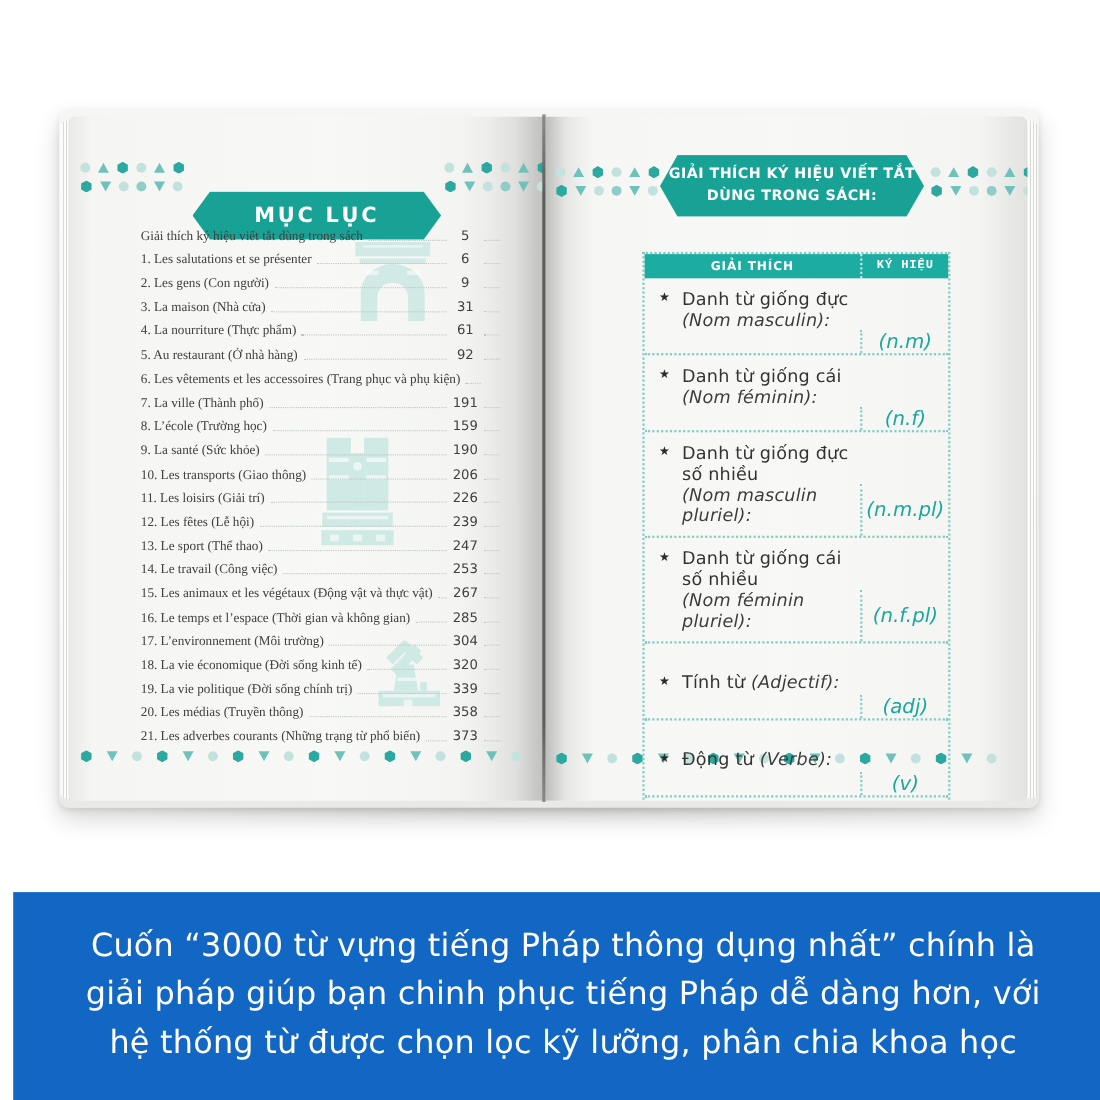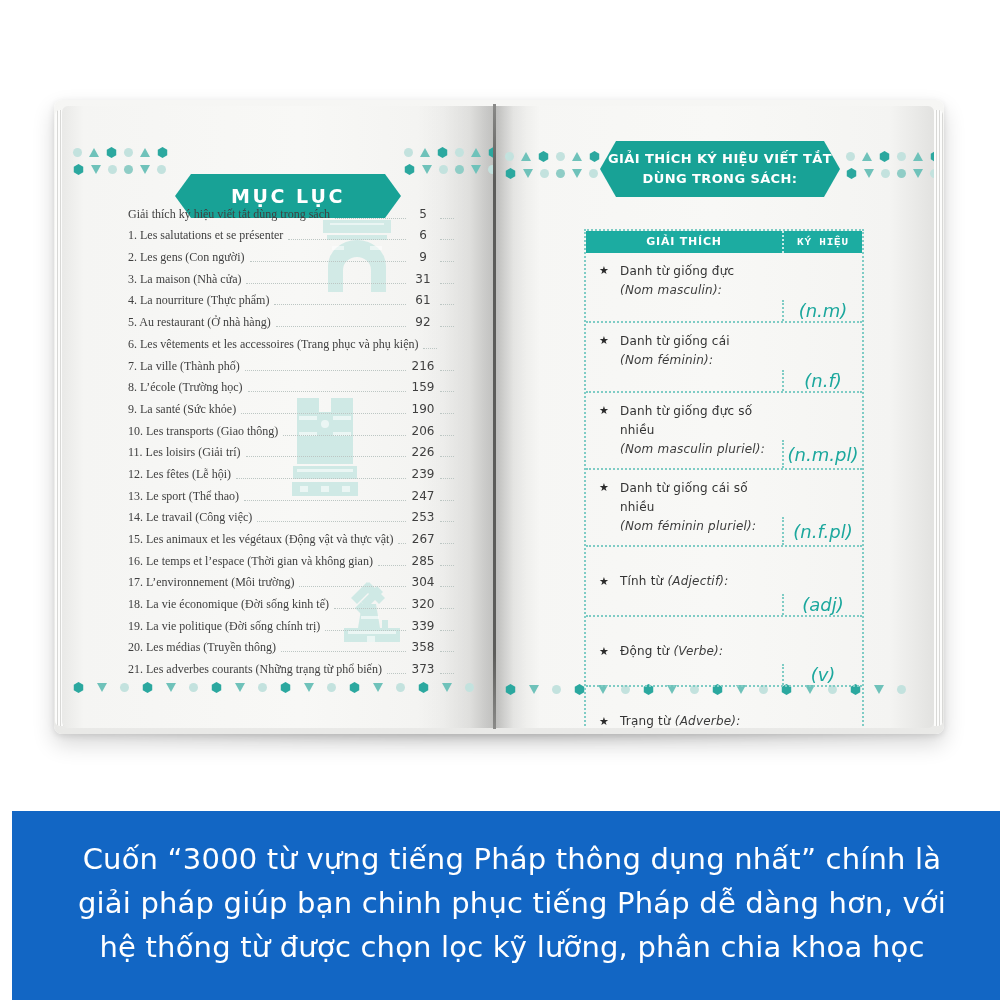--- a/index.html
+++ b/index.html
@@ -65,21 +65,21 @@
     border:2px dotted #7fccc5; background:transparent; }
   .sym-head { display:grid; grid-template-columns:196px 1fr; background:#1caca1; }
   .sym-head-cell { color:#fff; font-size:11px; font-weight:bold; letter-spacing:.8px;
     text-align:center; line-height:22px; height:22px; }
   .sym-head-cell + .sym-head-cell { border-left:2px dotted rgba(255,255,255,.75);font-family:Liberation Mono, monospace; }
   .sym-row { display:grid; grid-template-columns:196px 1fr; border-top:2px dotted #7fccc5; }
   .sym-row:first-of-type { border-top:none; }
   .sym-exp { display:flex; padding:9px 4px 9px 13px; align-items:flex-start; }
   .sym-row.inline .sym-exp { align-items:center; padding-top:0; padding-bottom:0; }
   .star { width:21px; flex:none; font-size:11px; color:#2b2b2b; line-height:16px; padding-top:1px; }
-  .sym-text { font-size:12px; color:#333; line-height:19px; letter-spacing:.2px; }
+  .sym-text { font-size:16px; color:#333; line-height:19px; letter-spacing:.2px; }
   .sym-fr { font-style:italic; color:#3c3c3c; }
   .sym-cell { display:flex; align-items:center; justify-content:center;
     border-left:2px dotted #7fccc5; color:#1ba79d; font-size:18px; font-style:italic;margin-top:47px; }
   .sym-row.stacked { min-height:57px; }
   .sym-row.inline  { min-height:39px; }
 
   
   .caption { position:absolute; left:12px; top:811px; width:1000px; height:189px;
     color:#fff; text-align:center; padding-top:26px; z-index:8; }
   .caption-line { font-size:29px; line-height:44px; font-weight:400; letter-spacing:.2px; }
@@ -221,21 +221,21 @@
           <span class="toc-page">92</span>
           <span class="toc-tail"></span>
         </div>
         <div class="toc-row">
           <span class="toc-label">6. Les vêtements et les accessoires (Trang phục và phụ kiện)</span>
           <span class="toc-tail"></span>
         </div>
         <div class="toc-row">
           <span class="toc-label">7. La ville (Thành phố)</span>
           <span class="toc-leader"></span>
-          <span class="toc-page">216</span>
+          <span class="toc-page">191</span>
           <span class="toc-tail"></span>
         </div>
         <div class="toc-row">
           <span class="toc-label">8. L’école (Trường học)</span>
           <span class="toc-leader"></span>
           <span class="toc-page">159</span>
           <span class="toc-tail"></span>
         </div>
         <div class="toc-row">
           <span class="toc-label">9. La santé (Sức khỏe)</span>

